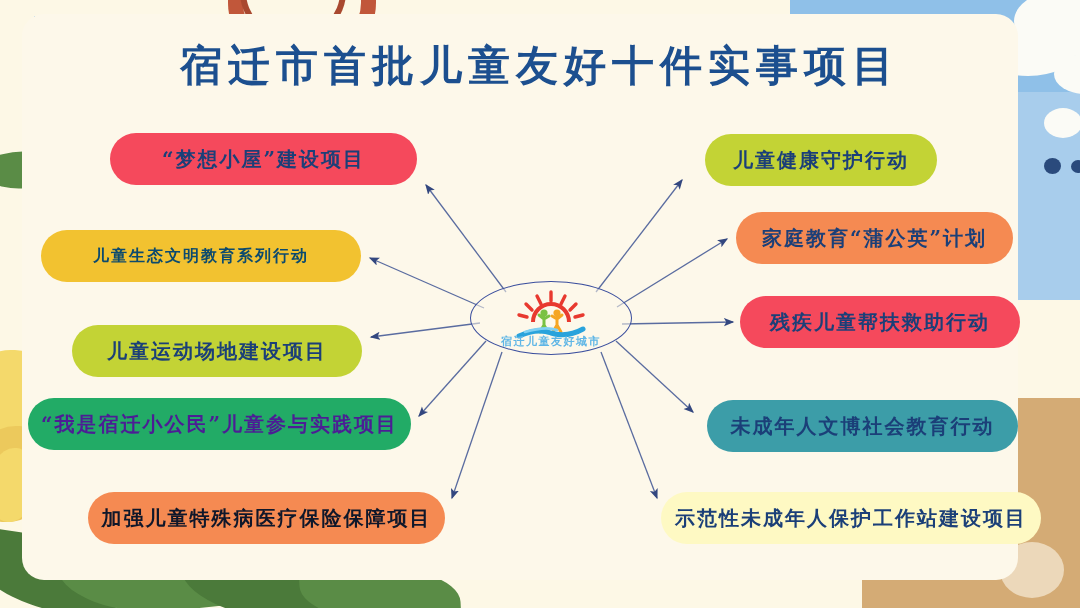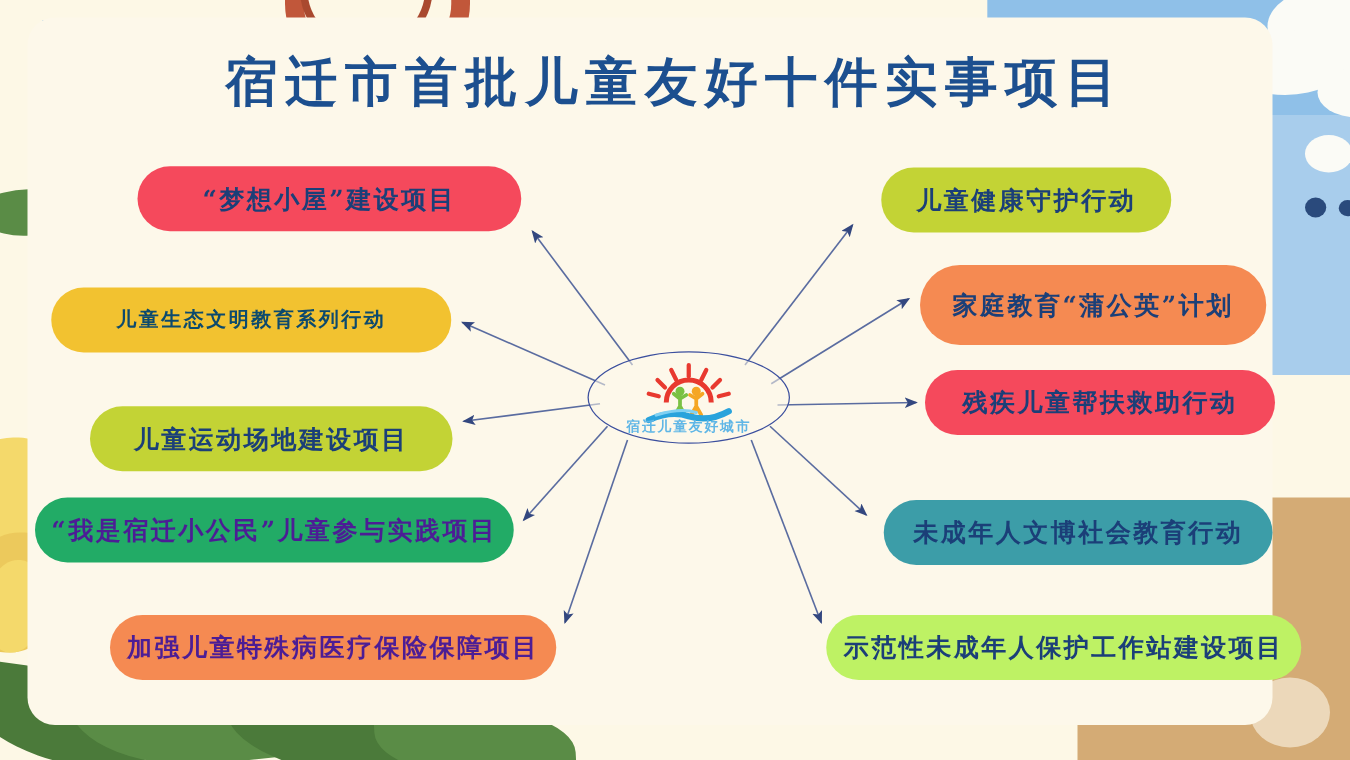--- a/index.html
+++ b/index.html
@@ -146,38 +146,38 @@
       </div>
       <div class="pill" style="left: 41px; top: 230px; width: 320px; height: 52px; background: rgb(242, 194, 48); color: #0c4a6e; font-size: 16px;">
         <span>儿童生态文明教育系列行动</span>
       </div>
       <div class="pill" style="left: 72px; top: 313px; width: 290px; height: 52px; background: rgb(195, 211, 53); color: rgb(27, 63, 120); font-size: 20px; margin-top: 12px;">
         <span>儿童运动场地建设项目</span>
       </div>
       <div class="pill" style="left: 28px; top: 398px; width: 383px; height: 52px; background: rgb(34, 171, 102); color: #4c1d95; font-size: 20px;">
         <span>“我是宿迁小公民”儿童参与实践项目</span>
       </div>
-      <div class="pill" style="left: 88px; top: 492px; width: 357px; height: 52px; background: rgb(245, 138, 82); color: #4c1d95; font-size: 20px;">
+      <div class="pill" style="left: 88px; top: 492px; width: 357px; height: 52px; background: rgb(245, 138, 82); color: #0f172a; font-size: 20px;">
         <span>加强儿童特殊病医疗保险保障项目</span>
       </div>
     </div>
   <div id="pills-right">
       <div class="pill" style="left: 705px; top: 134px; width: 232px; height: 52px; background: rgb(195, 211, 53); color: rgb(27, 63, 120); font-size: 20px;">
         <span>儿童健康守护行动</span>
       </div>
-      <div class="pill" style="left: 736px; top: 212px; width: 277px; height: 64px; background: rgb(245, 138, 82); color: rgb(27, 63, 120); font-size: 20px;">
+      <div class="pill" style="left: 736px; top: 212px; width: 277px; height: 52px; background: rgb(245, 138, 82); color: rgb(27, 63, 120); font-size: 20px;">
         <span>家庭教育“蒲公英”计划</span>
       </div>
       <div class="pill" style="left: 740px; top: 296px; width: 280px; height: 52px; background: rgb(245, 73, 92); color: rgb(27, 63, 120); font-size: 20px;">
         <span>残疾儿童帮扶救助行动</span>
       </div>
       <div class="pill" style="left: 707px; top: 400px; width: 311px; height: 52px; background: rgb(60, 157, 168); color: rgb(27, 63, 120); font-size: 20px;">
         <span>未成年人文博社会教育行动</span>
       </div>
-      <div class="pill" style="left: 661px; top: 492px; width: 380px; height: 52px; background: #bef264; color: rgb(27, 63, 120); font-size: 20px;">
+      <div class="pill" style="left: 661px; top: 492px; width: 380px; height: 52px; background: #fef9c3; color: rgb(27, 63, 120); font-size: 20px;">
         <span>示范性未成年人保护工作站建设项目</span>
       </div>
     </div>
 
   <div class="emblem">
     <svg class="emblem-art" viewBox="0 0 160 72">
       <g id="sun-rays" stroke="#e8392f" stroke-width="3.4" stroke-linecap="round">
           <line x1="80" y1="10" x2="80" y2="19"></line>
           <line x1="66" y1="14" x2="70" y2="22"></line>
           <line x1="94" y1="14" x2="90" y2="22"></line>

